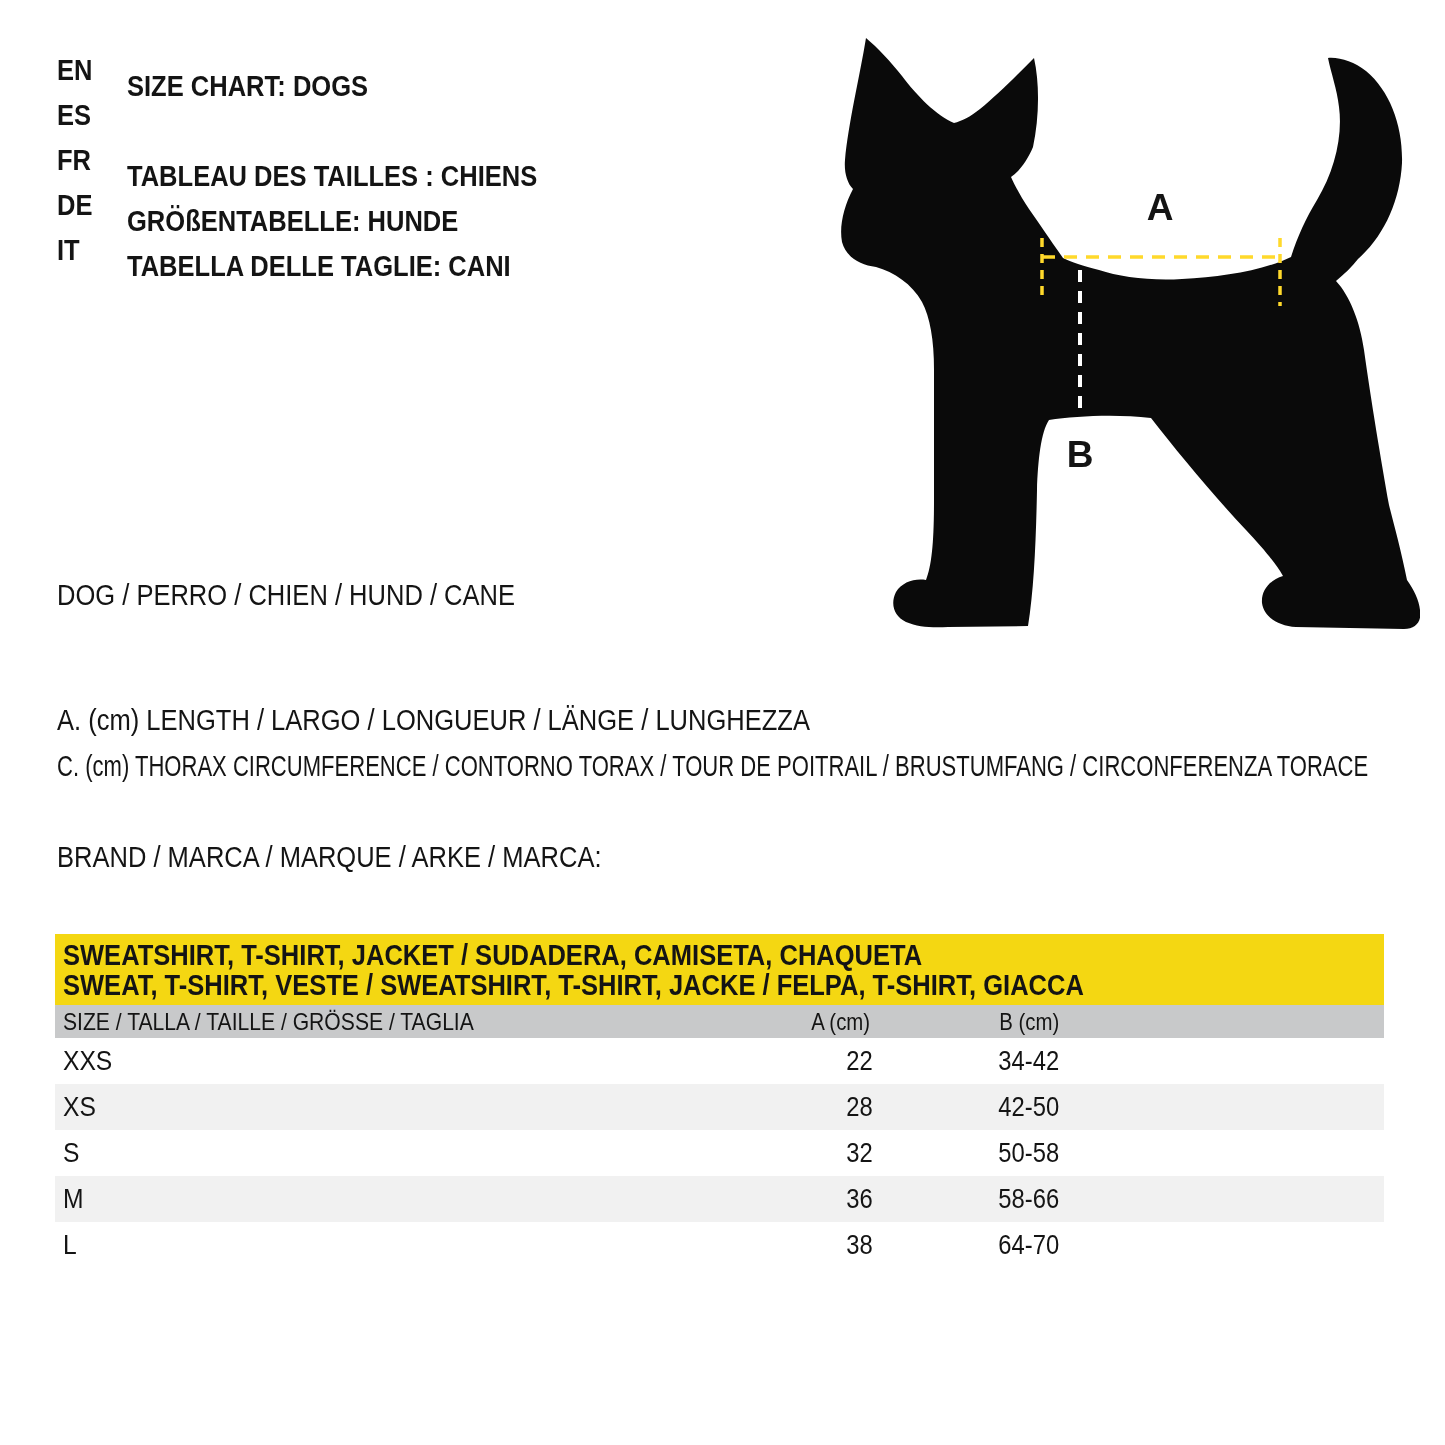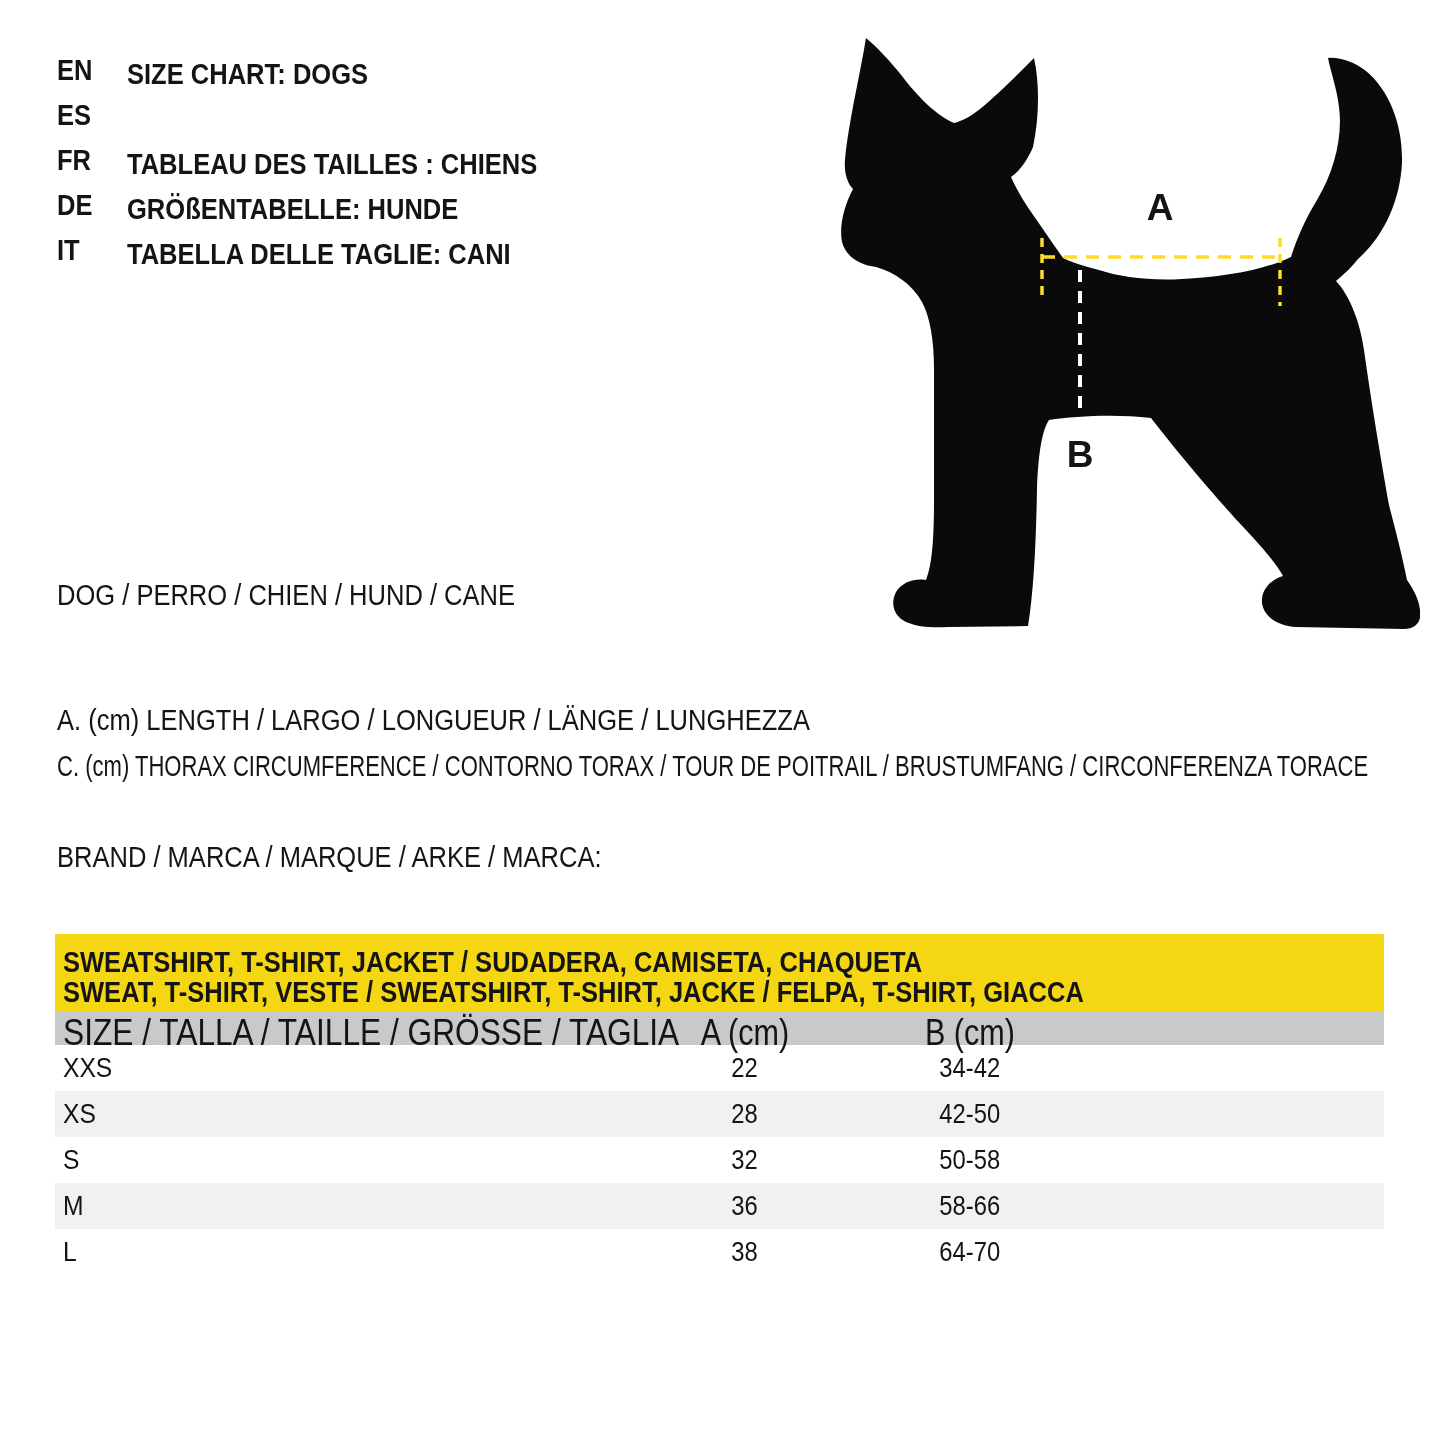--- a/index.html
+++ b/index.html
@@ -9,44 +9,44 @@
     font-family:"Liberation Sans", sans-serif;
   }
   .abs{position:absolute;}
   .cnd{display:inline-block;transform:scaleX(0.88);transform-origin:0 50%;white-space:nowrap;}
   .cnd-c{display:inline-block;transform:scaleX(0.85);transform-origin:50% 50%;white-space:nowrap;}
   .cnd-tight{display:inline-block;transform:scaleX(0.76);transform-origin:0 50%;white-space:nowrap;}
 
   
   .lang-row{left:57px;width:760px;height:45px;font-size:29px;font-weight:bold;}
   .lang-code{position:absolute;left:0;top:0;line-height:45px;text-decoration:underline;}
-  .lang-label{position:absolute;left:70px;top:4px;line-height:45px;}
+  .lang-label{position:absolute;left:70px;top:16px;line-height:45px;}
 
   
   .figure{left:820px;top:20px;width:600px;height:624px;}
   .figure svg{position:absolute;left:0;top:0;}
   .marker-label{position:absolute;font-size:37px;font-weight:bold;text-align:center;width:44px;line-height:40px;}
   .label-a{left:318px;top:168px;}
   .label-b{left:238px;top:415px;}
 
   .caption{left:57px;top:578px;font-size:29px;line-height:34px;}
   .legend-a{left:57px;top:703px;font-size:29px;line-height:34px;}
   .legend-c{left:57px;top:749px;font-size:29px;line-height:34px;}
   .brand{left:57px;top:840px;font-size:29px;line-height:34px;}
 
   
   .table{left:55px;top:934px;width:1329px;}
-  .t-head{background:var(--accent,#F4D712);padding:13px 0 5px 8px;}
+  .t-head{background:var(--accent,#F4D712);padding:6px 0 5px 8px;}
   .t-head .hl{font-size:29px;font-weight:bold;line-height:30px;display:block;}
   .grid-row{display:grid;grid-template-columns:560px 260px 190px 1fr;align-items:center;}
-  .t-cols{height:33px;background:var(--colhead,#C8C9CA);font-size:36px;}
+  .t-cols{height:33px;background:var(--colhead,#C8C9CA);font-size:24px;}
   .t-row{height:46px;font-size:28px;}
   .t-row.stripe{background:var(--stripe,#F1F1F1);}
   .c-left{padding-left:8px;text-align:left;}
-  .c-mid{text-align:center;}
+  .c-mid{text-align:right;}
 </style>
 </head>
 <body>
 
 <div class="stage">
 
   <div>
     <div class="abs lang-row" style="top:48px">
       <span class="lang-code"><span class="cnd">EN</span></span>
       <span class="lang-label"><span class="cnd">SIZE CHART: DOGS</span></span>

